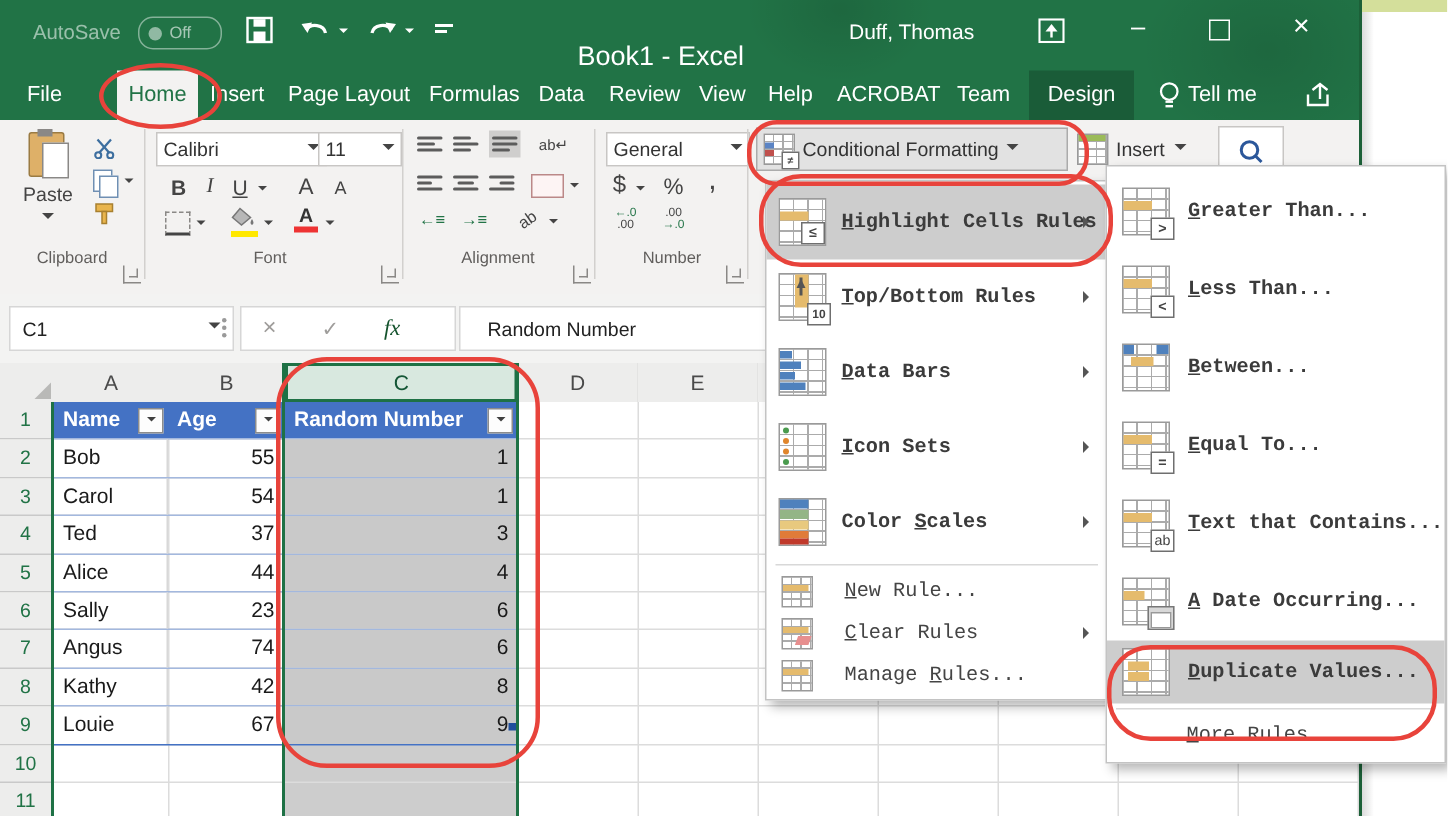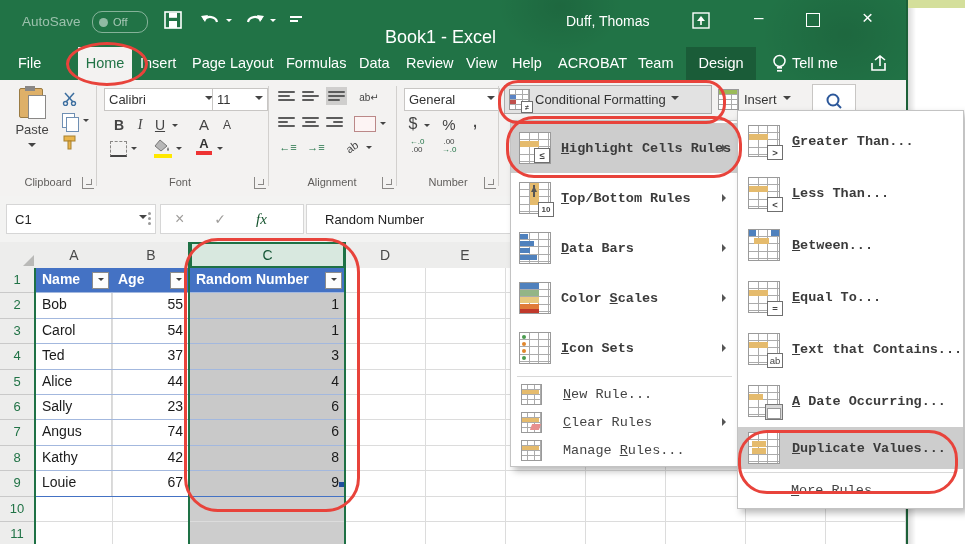--- a/index.html
+++ b/index.html
@@ -28,21 +28,21 @@
   
   .tab{position:absolute;top:47px;height:33px;line-height:33px;color:#fff;font-size:14.5px;white-space:nowrap;}
   .tab-active{position:absolute;top:47px;height:33px;background:#f3f2f1;text-align:center;
               color:#217346;font-size:14.5px;line-height:33px;}
   .tab-ctx{position:absolute;top:47px;height:33px;background:#1a5c38;text-align:center;
            color:#fff;font-size:14.5px;line-height:33px;}
   
   .ribbon{position:absolute;left:0;top:80px;width:908px;height:116px;background:#f3f2f1;
           border-bottom:1px solid #d8d6d4;}
   .gsep{position:absolute;top:6px;width:1px;height:100px;background:#d2d0ce;}
-  .glabel{position:absolute;top:96px;font-size:11px;color:#605e5c;text-align:center;}
+  .glabel{position:absolute;top:86px;font-size:11px;color:#605e5c;text-align:center;}
   .launch{position:absolute;top:97px;width:11px;height:11px;border-left:1px solid #8a8886;
           border-bottom:1px solid #8a8886;}
   .launch:after{content:"";position:absolute;right:2px;top:2px;width:5px;height:5px;
           border-right:1.5px solid #8a8886;border-bottom:1.5px solid #8a8886;}
   .combo{position:absolute;background:#fff;border:1px solid #c8c6c4;font-size:13px;color:#333;
          display:flex;align-items:center;padding:0 4px;}
   .combo .caret{margin-left:auto;}
   .rbtn{position:absolute;display:flex;align-items:center;justify-content:center;color:#444;}
   .bars i{display:block;height:2px;background:#5c5c5c;margin:2px 0;border-radius:1px;}
   .menu-arrow{width:0;height:0;border:4px solid transparent;border-left-color:#555;}
@@ -482,37 +482,37 @@
           <div class="cell" style="left:0;top:1px;width:8px;height:5px;background:#4f81bd"></div>
           <div class="cell" style="left:0;top:8px;width:14px;height:5px;background:#4f81bd"></div>
           <div class="cell" style="left:0;top:15px;width:10px;height:5px;background:#4f81bd"></div>
           <div class="cell" style="left:0;top:22px;width:17px;height:5px;background:#4f81bd"></div>
         </div>
         <span class="lbl"><u>D</u><span>ata Bars</span></span>
         <span class="sub menu-arrow"></span>
       </div>
       <div class="mi big">
         <div class="gicon" style="margin:0 10px 0 8px">
+          <div class="cell" style="left:2px;top:2px;width:4px;height:4px;border-radius:50%;background:#4a9b4e"></div>
+          <div class="cell" style="left:2px;top:9px;width:4px;height:4px;border-radius:50%;background:#e0862c"></div>
+          <div class="cell" style="left:2px;top:16px;width:4px;height:4px;border-radius:50%;background:#e0862c"></div>
+          <div class="cell" style="left:2px;top:23px;width:4px;height:4px;border-radius:50%;background:#4a9b4e"></div>
+        </div>
+        <span class="lbl"><u>I</u><span>con Sets</span></span>
+        <span class="sub menu-arrow"></span>
+      </div>
+      <div class="mi big">
+        <div class="gicon" style="margin:0 10px 0 8px">
           <div class="cell" style="left:0;top:0;width:19px;height:6px;background:#4f81bd"></div>
           <div class="cell" style="left:0;top:7px;width:19px;height:6px;background:#93b586"></div>
           <div class="cell" style="left:0;top:14px;width:19px;height:6px;background:#e8c97e"></div>
           <div class="cell" style="left:0;top:21px;width:19px;height:5px;background:#e07b39"></div>
           <div class="cell" style="left:0;top:26px;width:19px;height:4px;background:#c0392b"></div>
         </div>
         <span class="lbl"><span>Color </span><u>S</u><span>cales</span></span>
-        <span class="sub menu-arrow"></span>
-      </div>
-      <div class="mi big">
-        <div class="gicon" style="margin:0 10px 0 8px">
-          <div class="cell" style="left:2px;top:2px;width:4px;height:4px;border-radius:50%;background:#4a9b4e"></div>
-          <div class="cell" style="left:2px;top:9px;width:4px;height:4px;border-radius:50%;background:#e0862c"></div>
-          <div class="cell" style="left:2px;top:16px;width:4px;height:4px;border-radius:50%;background:#e0862c"></div>
-          <div class="cell" style="left:2px;top:23px;width:4px;height:4px;border-radius:50%;background:#4a9b4e"></div>
-        </div>
-        <span class="lbl"><u>I</u><span>con Sets</span></span>
         <span class="sub menu-arrow"></span>
       </div>
       <div class="msep"></div>
       <div class="mi small">
         <div class="gicon sm18" style="margin:0 21px 0 10px">
           <div class="cell" style="left:0;top:5px;width:17px;height:4px"></div>
         </div>
         <span class="lbl"><u>N</u><span>ew Rule...</span></span>
       </div>
       <div class="mi small">

